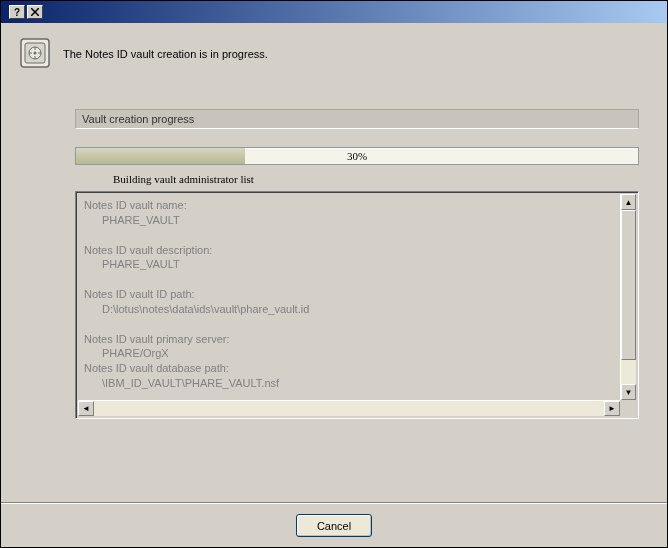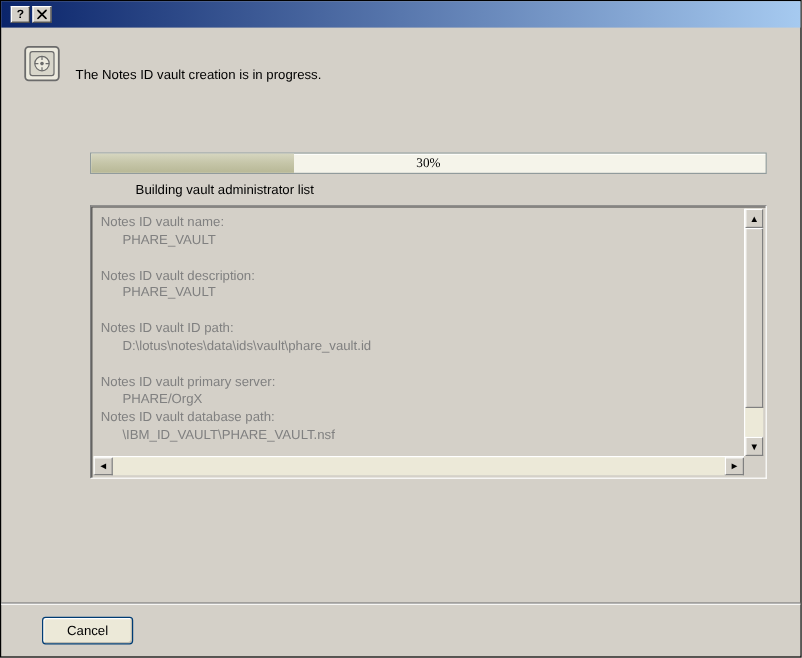--- a/index.html
+++ b/index.html
@@ -29,21 +29,21 @@
     margin-left: 2px;
     display: flex; align-items: center; justify-content: center;
     color: #000; font-weight: bold; font-size: 10px;
     cursor: default;
     font-family: Arial, sans-serif;
   }
   .content {
     flex: 1; padding: 14px 18px 14px 18px;
     display: flex; flex-direction: column;
   }
-  .header-row { display: flex; align-items: flex-end; gap: 12px; margin-bottom: 40px; }
+  .header-row { display: flex; align-items: center; gap: 12px; margin-bottom: 40px; }
   .vault-icon {
     width: 32px; height: 32px; flex-shrink: 0;
   }
   .header-text { font-size: 11px; color: #000; margin-top: 2px; }
   .section {
     margin-left: 56px; margin-right: 10px;
   }
   .section-label-bar {
     background: #c8c4bc;
     border: 1px solid #aca899;
@@ -63,21 +63,21 @@
   .progress-fill {
     position: absolute; left: 0; top: 0; bottom: 0;
     width: 30%;
     background: linear-gradient(to bottom, #d6d6c0 0%, #c5c5a8 50%, #b8b896 100%);
   }
   .progress-text {
     position: absolute; left: 0; right: 0; top: 0; bottom: 0;
     display: flex; align-items: center; justify-content: center;
     font-size: 11px; color: #000; font-family: Liberation Serif, serif;
   }
-  .status-line { margin: 8px 0 6px 38px; font-size: 11px; color: #000; }
+  .status-line { margin: 8px 0 6px 38px; font-size: 11px; color: #000; font-family: Liberation Serif, serif; }
   .log-area {
     border-top: 1px solid #808080;
     border-left: 1px solid #808080;
     border-right: 1px solid #fff;
     border-bottom: 1px solid #fff;
     box-shadow: inset 1px 1px 0 #404040, inset -1px -1px 0 #d4d0c8;
     background: #d4d0c8;
     height: 228px;
     position: relative;
     overflow: hidden;
@@ -121,21 +121,21 @@
     position: absolute; top:0;
   }
   .h-scroll .sbtn.right { right: 0; }
   .h-scroll .sbtn.left { left: 0; }
   .corner {
     position:absolute; right:2px; bottom:2px; width:16px; height:16px; background:#d4d0c8;
   }
   .footer {
     border-top: 1px solid #fff;
     padding: 10px 34px;
-    display:flex; justify-content:flex-start;
+    display:flex; justify-content:center;
     box-shadow: 0 -1px 0 #808080;
   }
   .btn {
     min-width: 76px; height: 23px;
     background: #ece9d8;
     border: 1px solid #003c74;
     border-radius: 3px;
     font-size: 11px;
     box-shadow: inset 1px 1px 0 #fff, inset -1px -1px 0 #c0bcb0;
     cursor: default;
@@ -164,20 +164,21 @@
         <circle cx="16" cy="16" r="1.5" fill="#6b6b6b"></circle>
         <line x1="16" y1="10" x2="16" y2="13" stroke="#6b6b6b"></line>
         <line x1="16" y1="19" x2="16" y2="22" stroke="#6b6b6b"></line>
         <line x1="10" y1="16" x2="13" y2="16" stroke="#6b6b6b"></line>
         <line x1="19" y1="16" x2="22" y2="16" stroke="#6b6b6b"></line>
       </svg>
       <div class="header-text">The Notes ID vault creation is in progress.</div>
     </div>
 
     <div class="section">
+      <div class="section-label-bar">Vault creation progress</div>
 
       <div class="progress-outer">
         <div class="progress-fill"></div>
         <div class="progress-text">30%</div>
       </div>
 
       <div class="status-line">Building vault administrator list</div>
 
       <div class="log-area">
         <div class="log-inner"><span>Notes ID vault name:</span>

